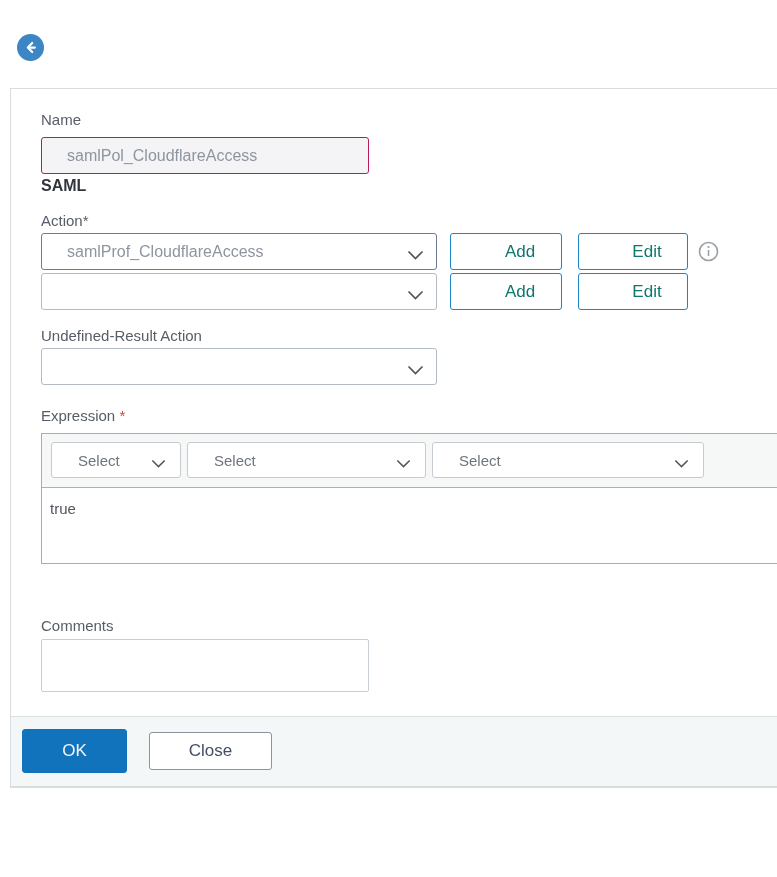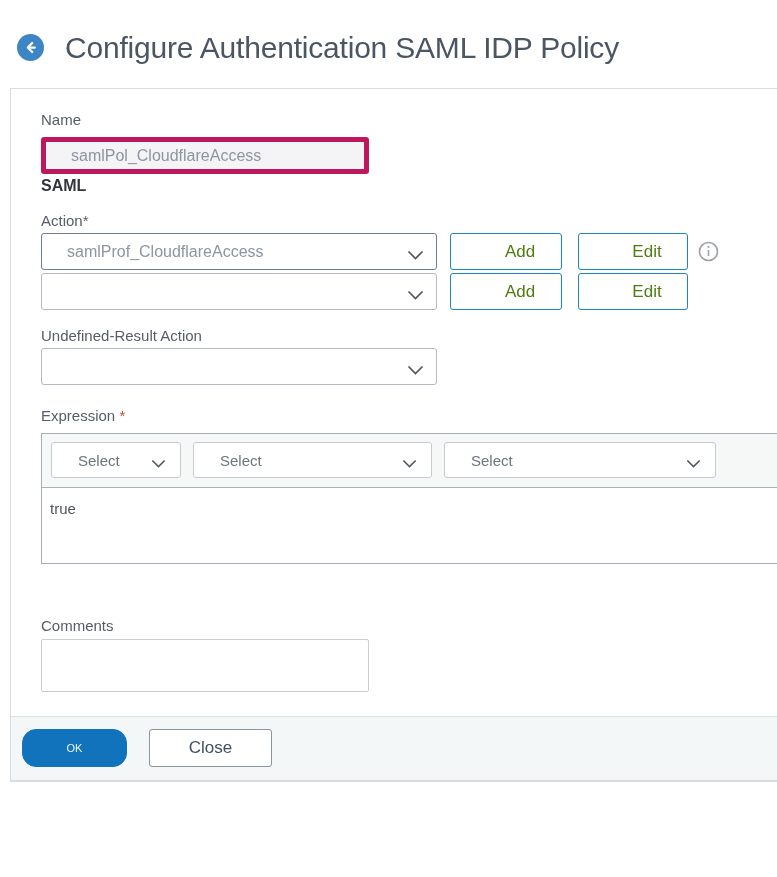--- a/index.html
+++ b/index.html
@@ -50,21 +50,21 @@
     font-size: 15px;
     line-height: 19px;
     color: #565d66;
   }
   .req { color: #cb4a38; }
 
   .text-input {
     display: block;
     width: 328px; height: 37px;
     margin-top: 8px;
-    border: 5px solid #be185d;
+    border: 1px solid #be185d;
     border-radius: 3px;
     background: #f4f4f6;
     color: #8d95a0;
     font-size: 16px;
     font-family: "Liberation Sans", sans-serif;
     padding: 0 10px 0 25px;
   }
 
   .static-value {
     margin-top: 3px;
@@ -102,21 +102,21 @@
     right: 12px; top: 50%;
     margin-top: -5px;
     width: 17px; height: 11px;
   }
 
   .btn-secondary {
     height: 37px;
     background: #ffffff;
     border: 1px solid #1d84c8;
     border-radius: 3px;
-    color: #4d7c0f;
+    color: #0f766e;
     font-size: 17px;
     font-family: "Liberation Sans", sans-serif;
     cursor: pointer;
     padding-left: 28px;
   }
   .btn-add  { width: 112px; margin-left: 13px; }
   .btn-edit { width: 110px; margin-left: 16px; }
 
   .info-icon {
     margin-left: 10px;
@@ -131,21 +131,21 @@
     margin-top: 8px;
     border: 1px solid #a6adb6;
     border-right: none;
     width: calc(100% + 0px);
   }
   .expr-toolbar {
     background: #f6f8f8;
     border-bottom: 1px solid #a9b0b8;
     padding: 8px 0 9px 9px;
     display: flex;
-    gap: 12px;
+    gap: 6px;
   }
   .expr-select {
     position: relative;
     height: 36px;
     border: 1px solid #c6cbd1;
     border-radius: 3px;
     background: #ffffff;
     cursor: pointer;
     display: flex; align-items: center;
   }
@@ -189,26 +189,26 @@
   .footer {
     margin-top: 24px;
     background: #f4f7f8;
     border-top: 1px solid #dadfe2;
     border-bottom: 1px solid #d6dbde;
     padding: 12px 0 13px 11px;
     display: flex;
     align-items: center;
   }
   .btn-ok {
-    width: 105px; height: 38px;
+    width: 105px; height: 44px;
     background: #1173bc;
     border: 1px solid #1173bc;
-    border-radius: 14px;
+    border-radius: 3px;
     color: #f2f6fa;
-    font-size: 11px;
+    font-size: 17px;
     font-family: "Liberation Sans", sans-serif;
     cursor: pointer;
   }
   .btn-close {
     width: 123px; height: 38px;
     margin-left: 22px;
     background: #ffffff;
     border: 1px solid #8b95a0;
     border-radius: 3px;
     color: #414f61;
@@ -222,21 +222,20 @@
 
 <div class="header">
   <button class="back-btn">
     <span style="display:flex;">
       <svg width="15" height="15" viewBox="0 0 16 16">
         <path d="M9.8 3.2 L5.2 8 L9.8 12.8" fill="none" stroke="#ffffff" stroke-width="2.4" stroke-linecap="round" stroke-linejoin="round"></path>
         <line x1="5.6" y1="8" x2="12.6" y2="8" stroke="#ffffff" stroke-width="2.4" stroke-linecap="round"></line>
       </svg>
     </span>
   </button>
-  <h1 class="page-title">Configure Authentication SAML IDP Policy</h1>
 </div>
 
 <div class="panel">
   <div class="form">
 
     <div class="field-label">Name</div>
     <input class="text-input" type="text" disabled="" value="samlPol_CloudflareAccess" style="">
 
     <div class="static-value">SAML</div>
 

